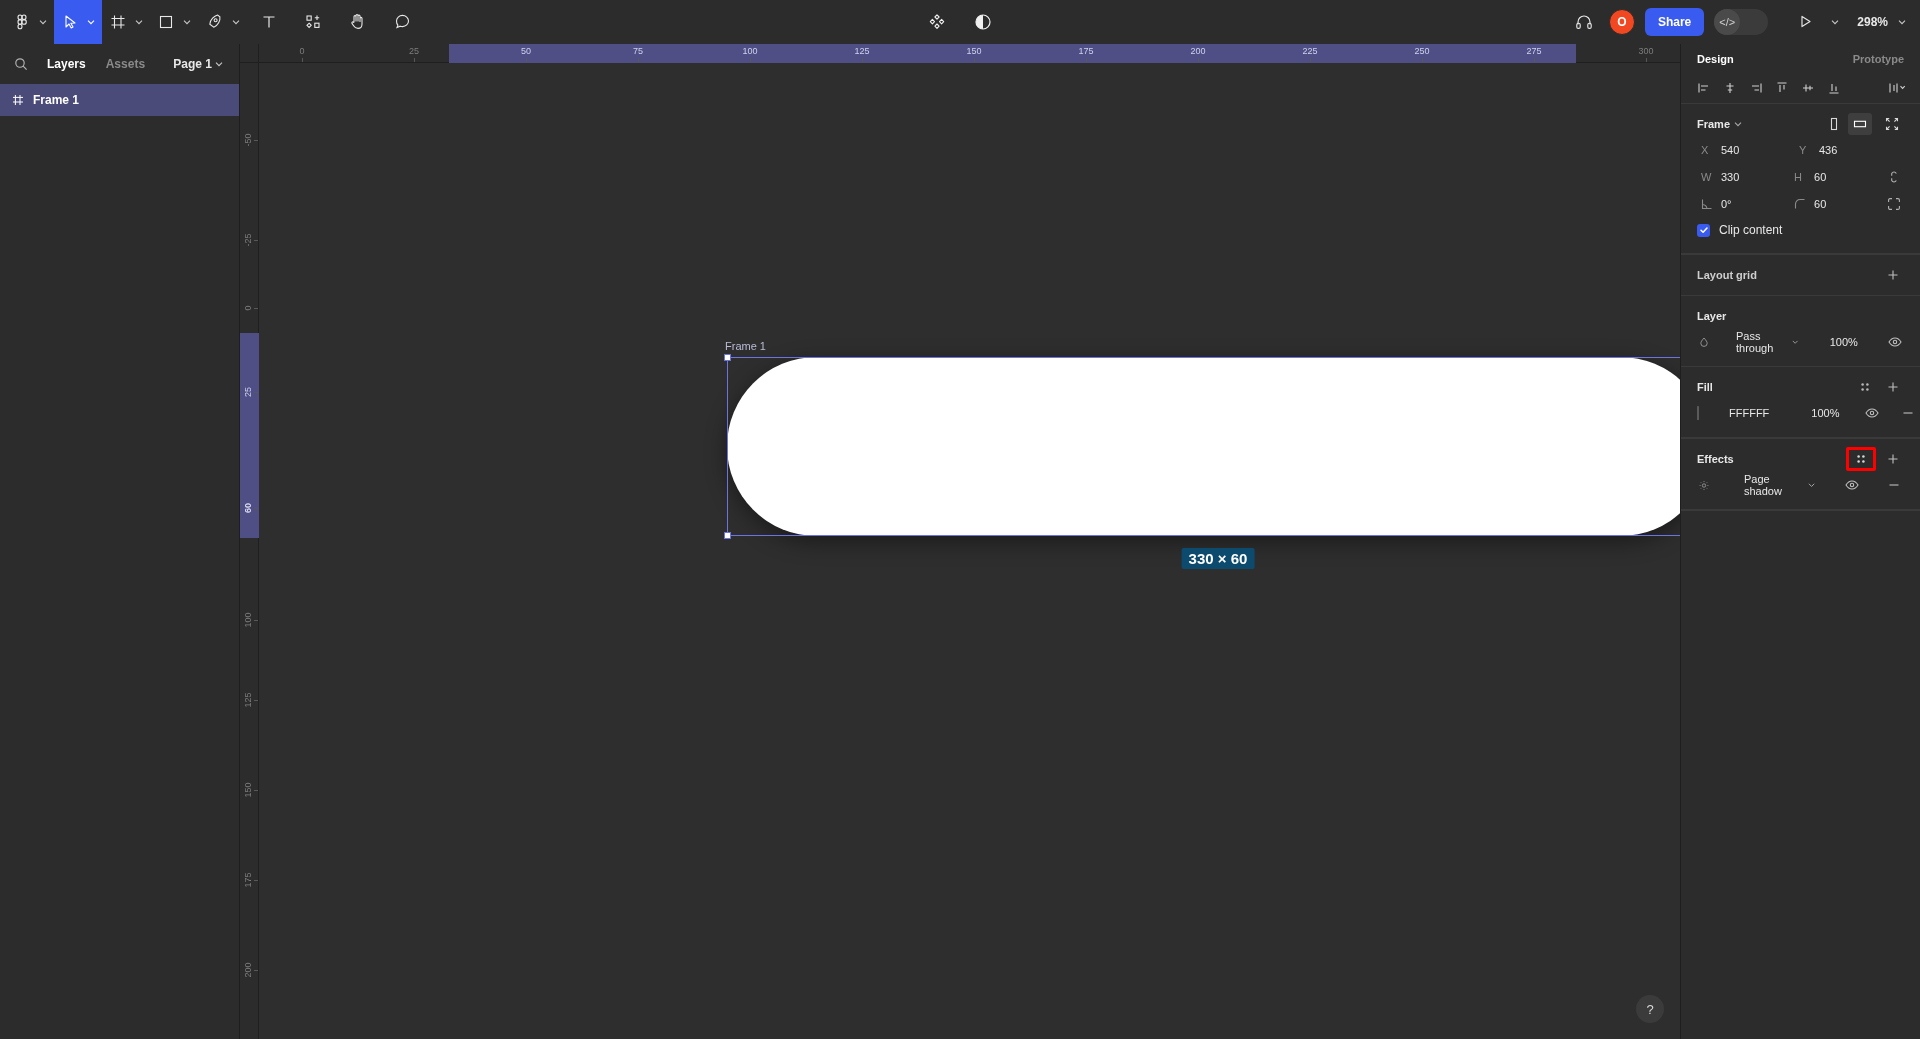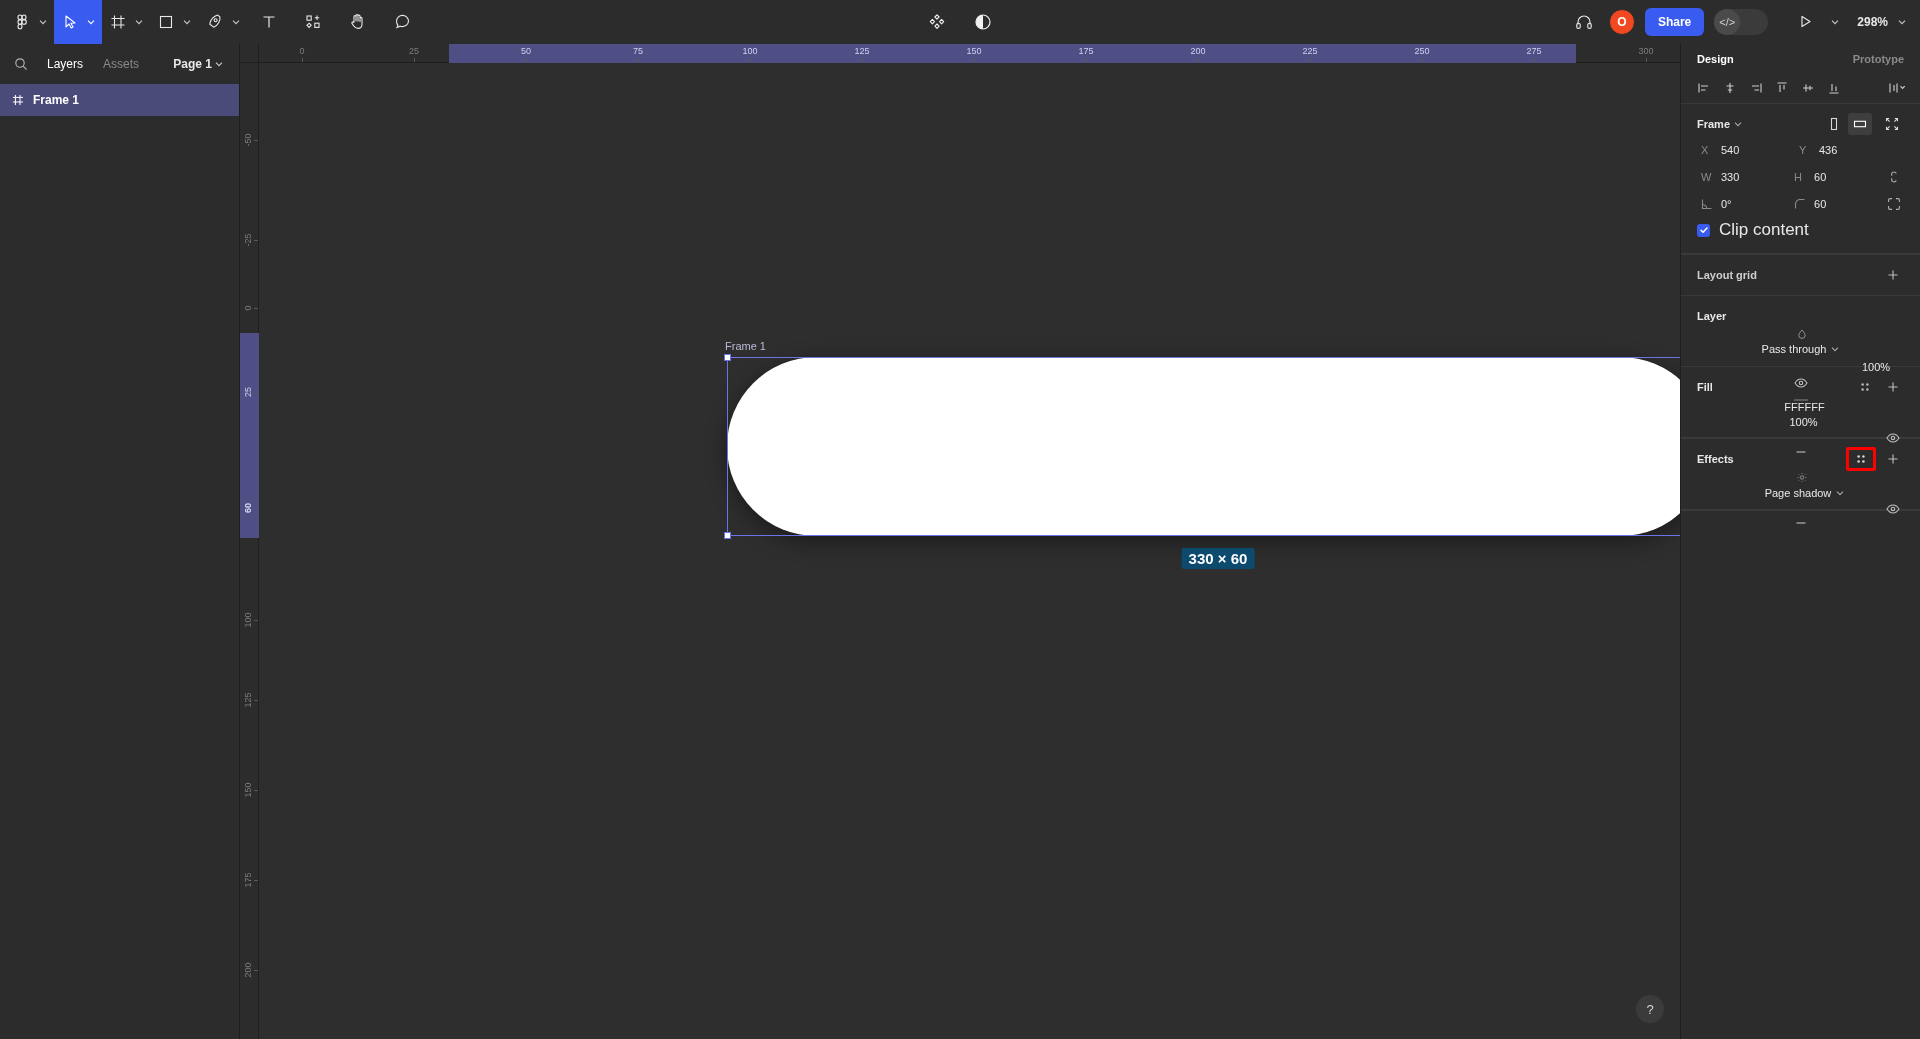--- a/index.html
+++ b/index.html
@@ -58,21 +58,21 @@
   
   #left-panel {
     position:absolute; left:0; top:44px; width:240px; height:995px;
     background:#2c2c2c; border-right:1px solid #1e1e1e; z-index:30;
   }
   #left-tabs {
     height:40px; display:flex; align-items:center; padding:0 10px; gap:2px;
   }
   .search-ico { padding:4px 8px 4px 4px; cursor:pointer; color:#b3b3b3; }
   .ltab {
-    font-size:12px; font-weight:normal; color:#8a8a8a; padding:5px 9px;
+    font-size:12px; font-weight:bold; color:#8a8a8a; padding:5px 9px;
     border-radius:4px; cursor:pointer;
   }
   .ltab.active { color:#ffffff; }
   .page-select {
     margin-left:auto; display:flex; align-items:center; gap:3px;
     font-size:12px; font-weight:bold; color:#e8e8e8; cursor:pointer;
     padding:4px 6px; border-radius:4px;
   }
   .layer-row {
     height:32px; display:flex; align-items:center; gap:9px; padding:0 12px;
@@ -186,26 +186,26 @@
     padding:0 4px; border-radius:3px; cursor:text;
   }
   .fld-ic { color:#8a8a8a; display:flex; align-items:center; width:12px; }
   .fld-val { font-size:11px; color:#e8e8e8; }
   .row-end { margin-left:auto; display:flex; align-items:center; }
   .chk-row { display:flex; align-items:center; gap:9px; height:26px; }
   .chkbox {
     width:13px; height:13px; border-radius:3px; background:#3a5bf0;
     display:flex; align-items:center; justify-content:center; cursor:pointer;
   }
-  .chk-lbl { font-size:17px; color:#e8e8e8; }
+  .chk-lbl { font-size:12px; color:#e8e8e8; }
   .simple-sec {
     padding:0 16px; height:40px; display:flex; align-items:center;
   }
   .simple-title { font-size:11px; font-weight:bold; color:#cfcfcf; }
-  .blend-row { display:flex; align-items:center; height:28px; gap:0;flex-direction:column; }
+  .blend-row { display:flex; align-items:center; height:28px; gap:22px; }
   .blend-name {
     display:flex; align-items:center; gap:5px; font-size:11px; color:#e8e8e8;
     padding:3px 5px; border-radius:3px; cursor:pointer;
   }
   .pct {
     font-size:11px; color:#e8e8e8; width:44px; text-align:left;
     padding:3px 4px; border-radius:3px; cursor:text;
   }
   .swatch {
     width:14px; height:14px; background:#ffffff; border-radius:2px;

